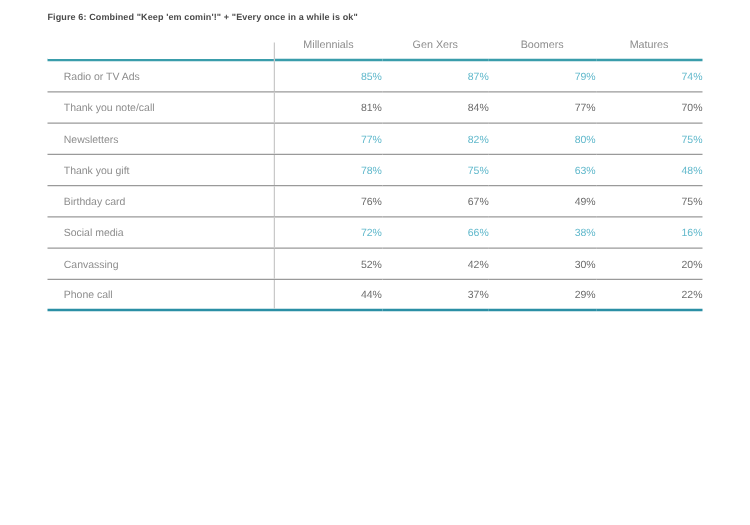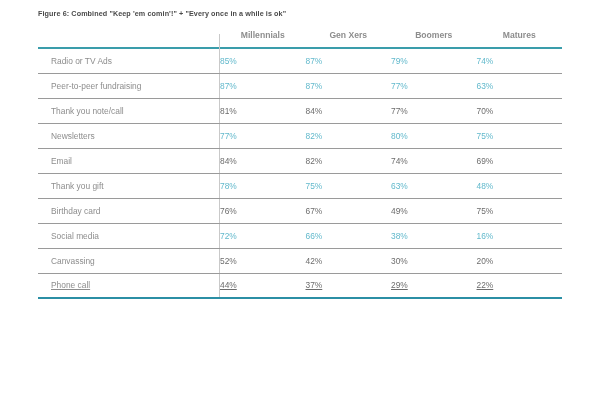--- a/index.html
+++ b/index.html
@@ -46,21 +46,21 @@
     border-collapse: collapse;
     width: 524px;
     table-layout: fixed;
   }
 
   table.data-table col.col-label   { width: 182px; }
   table.data-table col.col-value   { width: 85.5px; }
 
   
   thead th {
-    font-weight: bold;
+    font-weight: normal;
     font-size: 8.6px;
     color: #8d8d8d;
     padding: 0 0 7px 0;
     text-align: center;
     vertical-align: bottom;
     background: #ffffff;
     margin-top: 29px;
   }
   thead th.header-label-cell {
     text-align: left;
@@ -75,31 +75,30 @@
     margin-top: 24px;
   }
   tbody tr td {
     border-bottom: 1.3px solid #9a9a9a;
     font-size: 8.4px;
     padding: 0;
     vertical-align: middle;
   }
   tbody tr:last-child td {
     border-bottom: 2.2px solid #2b8fa5;
-    text-decoration: underline;
   }
 
   td.row-label {
     text-align: left;
     padding-left: 13px;
     color: #8d8d8d;
     position: relative;
   }
   td.value-cell {
-    text-align: left;
+    text-align: right;
     color: #6d6d6d;
   }
 
   
   tr.row-teal td.value-cell {
     color: #62b9cc;
   }
 
   
   td.row-label::after,
@@ -146,48 +145,34 @@
         </tr>
       </thead>
       <tbody id="table-body">
           <tr class="row-teal">
             <td class="row-label">Radio or TV Ads</td>
             <td class="value-cell">85%</td>
             <td class="value-cell">87%</td>
             <td class="value-cell">79%</td>
             <td class="value-cell">74%</td>
           </tr>
-          <tr class="row-teal">
-            <td class="row-label">Peer-to-peer fundraising</td>
-            <td class="value-cell">87%</td>
-            <td class="value-cell">87%</td>
-            <td class="value-cell">77%</td>
-            <td class="value-cell">63%</td>
-          </tr>
           <tr>
             <td class="row-label">Thank you note/call</td>
             <td class="value-cell">81%</td>
             <td class="value-cell">84%</td>
             <td class="value-cell">77%</td>
             <td class="value-cell">70%</td>
           </tr>
           <tr class="row-teal">
             <td class="row-label">Newsletters</td>
             <td class="value-cell">77%</td>
             <td class="value-cell">82%</td>
             <td class="value-cell">80%</td>
             <td class="value-cell">75%</td>
           </tr>
-          <tr>
-            <td class="row-label">Email</td>
-            <td class="value-cell">84%</td>
-            <td class="value-cell">82%</td>
-            <td class="value-cell">74%</td>
-            <td class="value-cell">69%</td>
-          </tr>
           <tr class="row-teal">
             <td class="row-label">Thank you gift</td>
             <td class="value-cell">78%</td>
             <td class="value-cell">75%</td>
             <td class="value-cell">63%</td>
             <td class="value-cell">48%</td>
           </tr>
           <tr>
             <td class="row-label">Birthday card</td>
             <td class="value-cell">76%</td>

